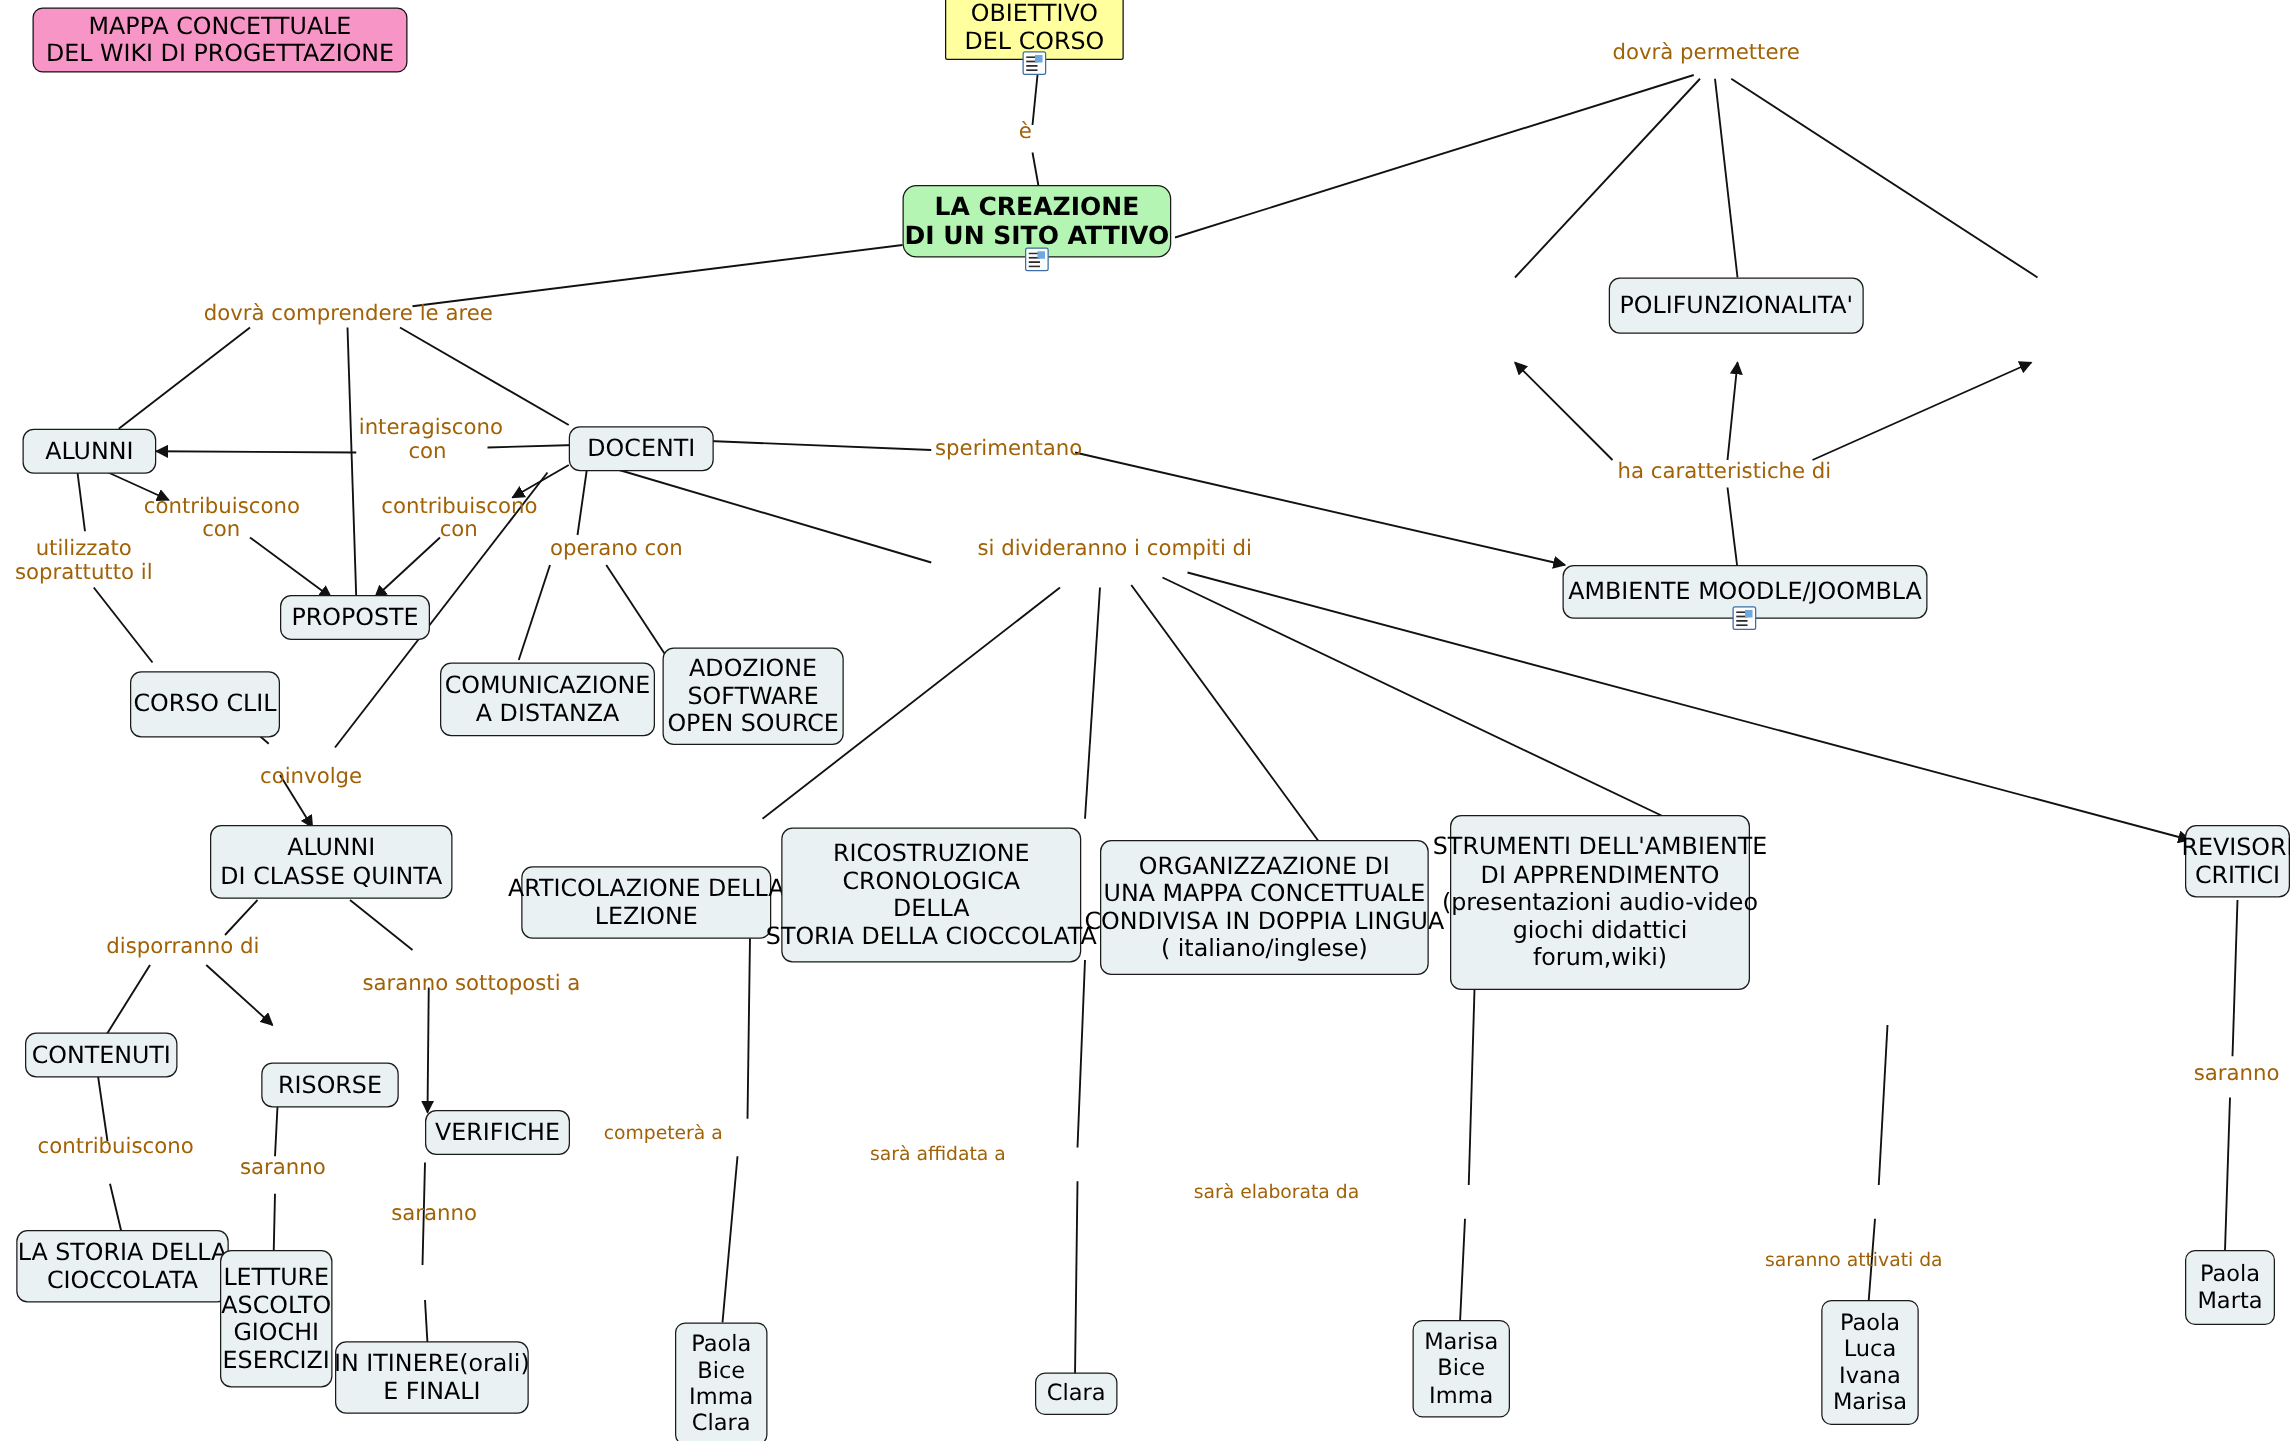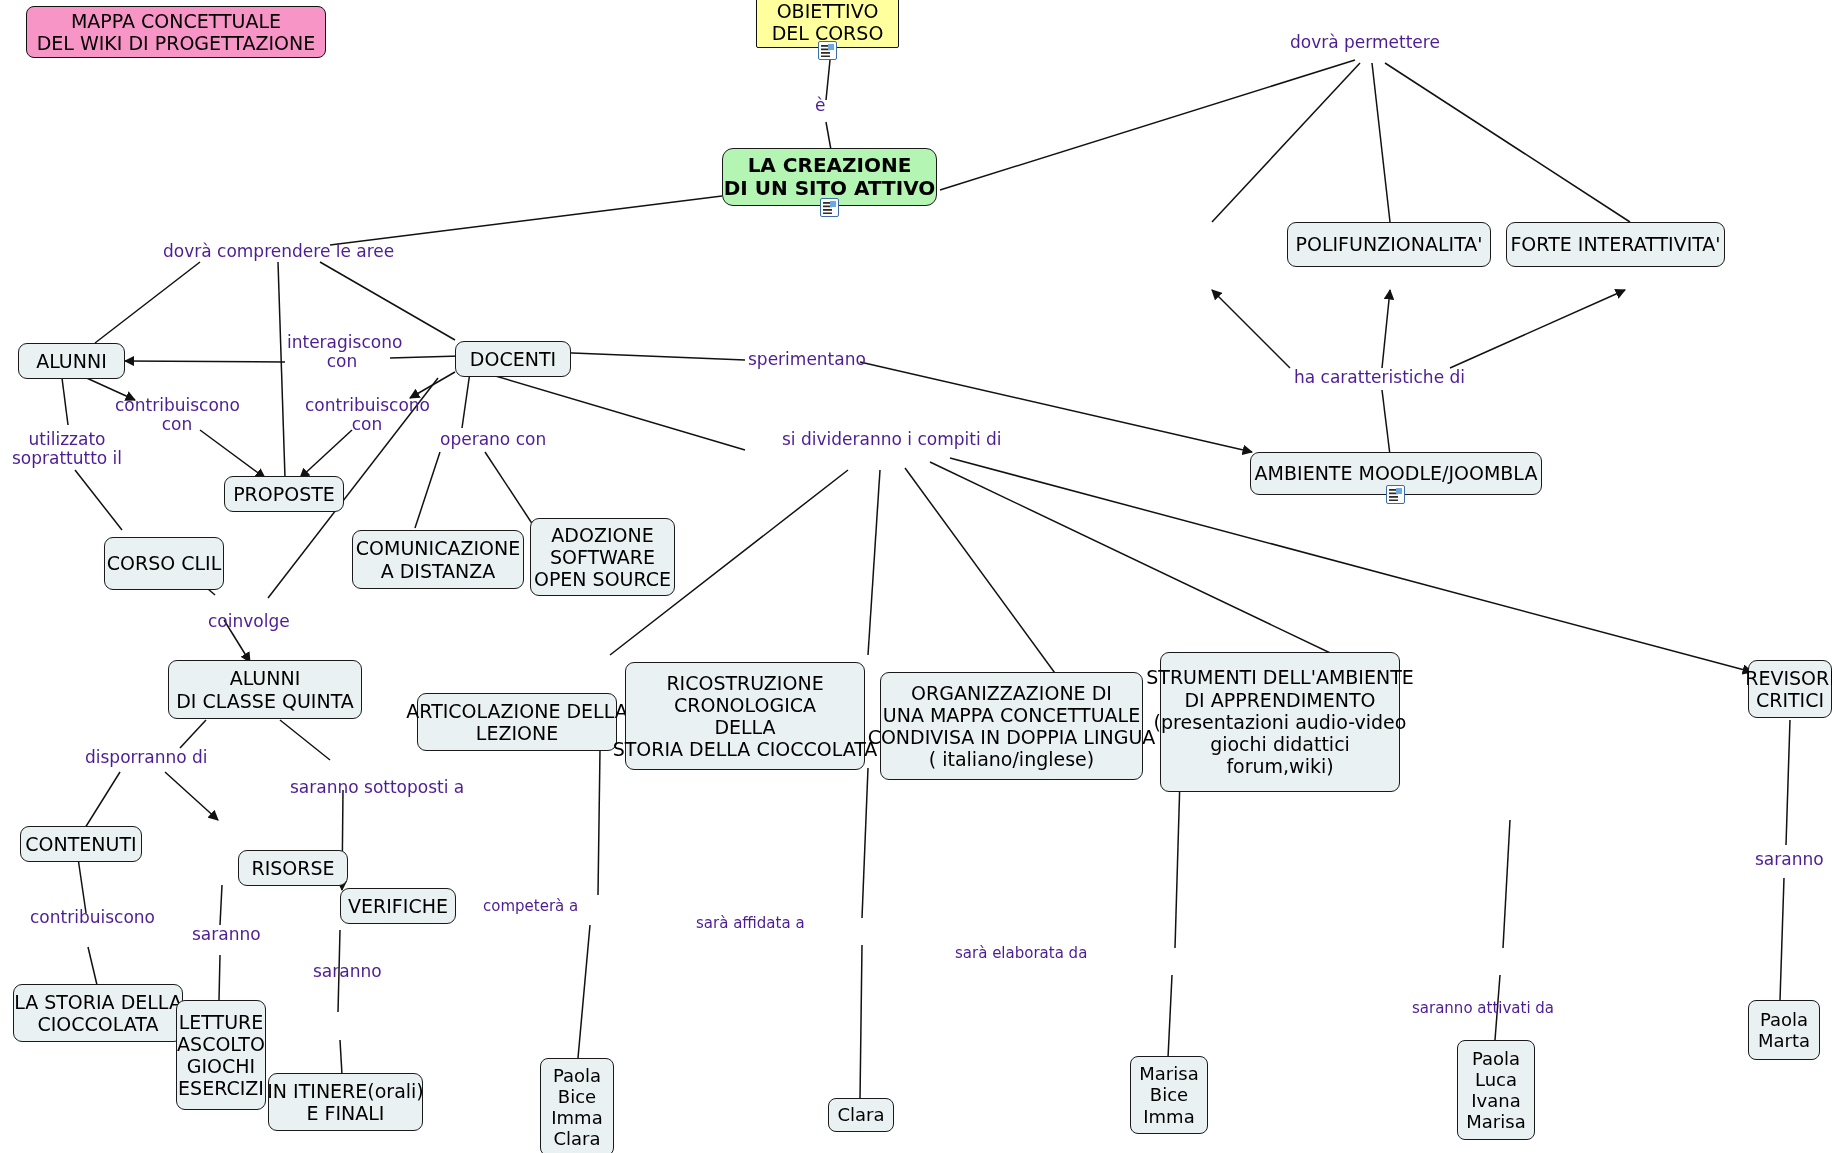--- a/index.html
+++ b/index.html
@@ -39,21 +39,21 @@
   .node.concept   { font-size: 19px; }
   .node.title     { background: #f795c6; border-color: #111; font-size: 19px; border-radius: 8px; }
   .node.goal      { background: #fbc108; border: 1px solid #111; border-radius: 2px; font-size: 19px; }
   .node.goalhalo  { background: #ffff9e; }
   .node.central   { background: #b4f5b4; font-weight: bold; font-size: 20px; border-radius: 11px; }
   .node.person    { font-size: 18px; border-radius: 8px; }
 
   .linklabel {
     position: absolute;
     font-size: 17px;
-    color: #4c1d95;
+    color: #a16207;
     background: transparent;
     text-align: center;
     line-height: 1.14;
     white-space: pre;
     z-index: 4;
   }
   .linklabel.tiny { font-size: 15px; }
 
   .docicon {
     position: absolute;
@@ -189,42 +189,41 @@
     </div>
 
   <div class="node central" style="left:722px; top:148px; width:215px; height:58px;">LA CREAZIONE
 DI UN SITO ATTIVO</div>
   <div class="docicon" style="left:820px; top:198px;">
       <span class="lines"></span>
       <span class="star"></span>
     </div>
 
   <div class="node concept" style="left:1287px; top:222px; width:204px; height:45px;">POLIFUNZIONALITA'</div>
-  <div class="node concept" style="left:1506px; top:222px; width:219px; height:45px;">FORTE INTERATTIVITA'</div>
   <div class="node concept" style="left:1250px; top:452px; width:292px; height:43px;">AMBIENTE MOODLE/JOOMBLA</div>
   <div class="docicon" style="left:1386px; top:485px;">
       <span class="lines"></span>
       <span class="star"></span>
     </div>
 
   <div class="node concept" style="left:18px; top:343px; width:107px; height:36px;">ALUNNI</div>
   <div class="node concept" style="left:455px; top:341px; width:116px; height:36px;">DOCENTI</div>
   <div class="node concept" style="left:224px; top:476px; width:120px; height:36px;">PROPOSTE</div>
   <div class="node concept" style="left:104px; top:537px; width:120px; height:53px;">CORSO CLIL</div>
   <div class="node concept" style="left:352px; top:530px; width:172px; height:59px;">COMUNICAZIONE
 A DISTANZA</div>
   <div class="node concept" style="left:530px; top:518px; width:145px; height:78px;">ADOZIONE
 SOFTWARE
 OPEN SOURCE</div>
 
   <div class="node concept" style="left:168px; top:660px; width:194px; height:59px;">ALUNNI
 DI CLASSE QUINTA</div>
 
   <div class="node concept" style="left:20px; top:826px; width:122px; height:36px;">CONTENUTI</div>
-  <div class="node concept" style="left:209px; top:850px; width:110px; height:36px;margin-left:29px;">RISORSE</div>
+  <div class="node concept" style="left:209px; top:850px; width:110px; height:36px;">RISORSE</div>
   <div class="node concept" style="left:340px; top:888px; width:116px; height:36px;">VERIFICHE</div>
 
   <div class="node concept" style="left:13px; top:984px; width:170px; height:58px;">LA STORIA DELLA
 CIOCCOLATA</div>
   <div class="node concept" style="left:176px; top:1000px; width:90px; height:110px;">LETTURE
 ASCOLTO
 GIOCHI
 ESERCIZI</div>
   <div class="node concept" style="left:268px; top:1073px; width:155px; height:58px;">IN ITINERE(orali)
 E FINALI</div>

